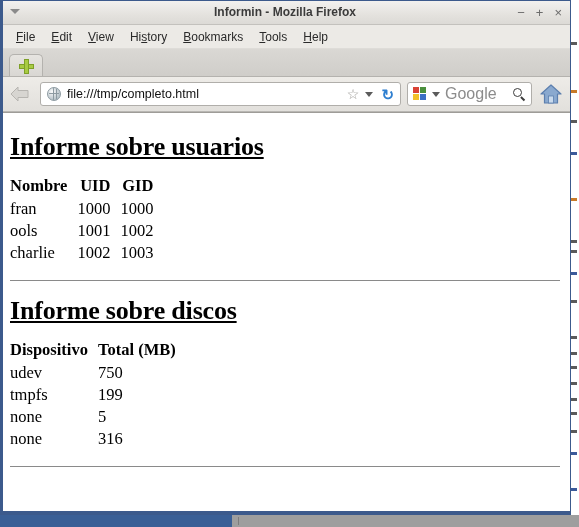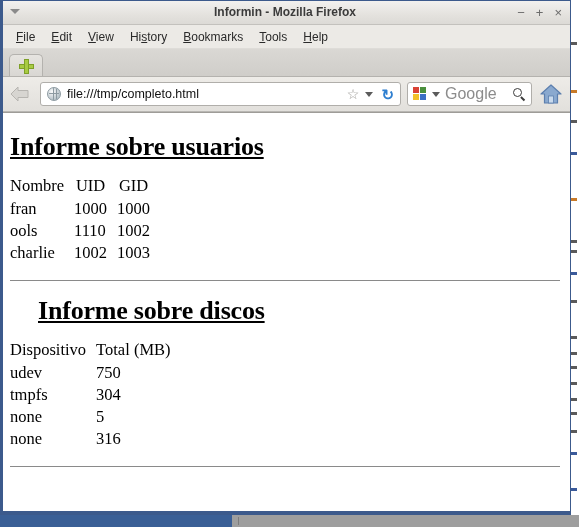--- a/index.html
+++ b/index.html
@@ -231,29 +231,29 @@
     font-family: "Liberation Serif", "DejaVu Serif", serif;
     color: #000000;
   }
   #page h1 {
     font-size: 26px;
     font-weight: bold;
     margin: 11px 0 0 0;
     letter-spacing: -0.2px;
     text-decoration: underline;
   }
-  #page h1.second { margin-top: 15px; margin-left: 28px; }
+  #page h1.second { margin-top: 15px; }
   table.report {
     border-collapse: collapse;
     margin-top: 14px;
     font-size: 16.5px;
   }
   table.report th {
-    text-align: center;
-    font-weight: normal;
+    text-align: right;
+    font-weight: bold;
     padding: 0 10px 2px 0;
     white-space: nowrap;
   }
   table.report td {
     text-align: left;
     padding: 1px 10px 1px 0;
     white-space: nowrap;
   }
   hr.rule {
     border: 0;
@@ -398,21 +398,21 @@
             </tr>
           </thead>
           <tbody>
             <tr>
               <td>fran</td>
               <td>1000</td>
               <td>1000</td>
             </tr>
             <tr>
               <td>ools</td>
-              <td>1110</td>
+              <td>1001</td>
               <td>1002</td>
             </tr>
             <tr>
               <td>charlie</td>
               <td>1002</td>
               <td>1003</td>
             </tr>
           </tbody>
         </table>
 
@@ -427,21 +427,21 @@
               <th>Total (MB)</th>
             </tr>
           </thead>
           <tbody>
             <tr>
               <td>udev</td>
               <td>750</td>
             </tr>
             <tr>
               <td>tmpfs</td>
-              <td>304</td>
+              <td>199</td>
             </tr>
             <tr>
               <td>none</td>
               <td>5</td>
             </tr>
             <tr>
               <td>none</td>
               <td>316</td>
             </tr>
           </tbody>

